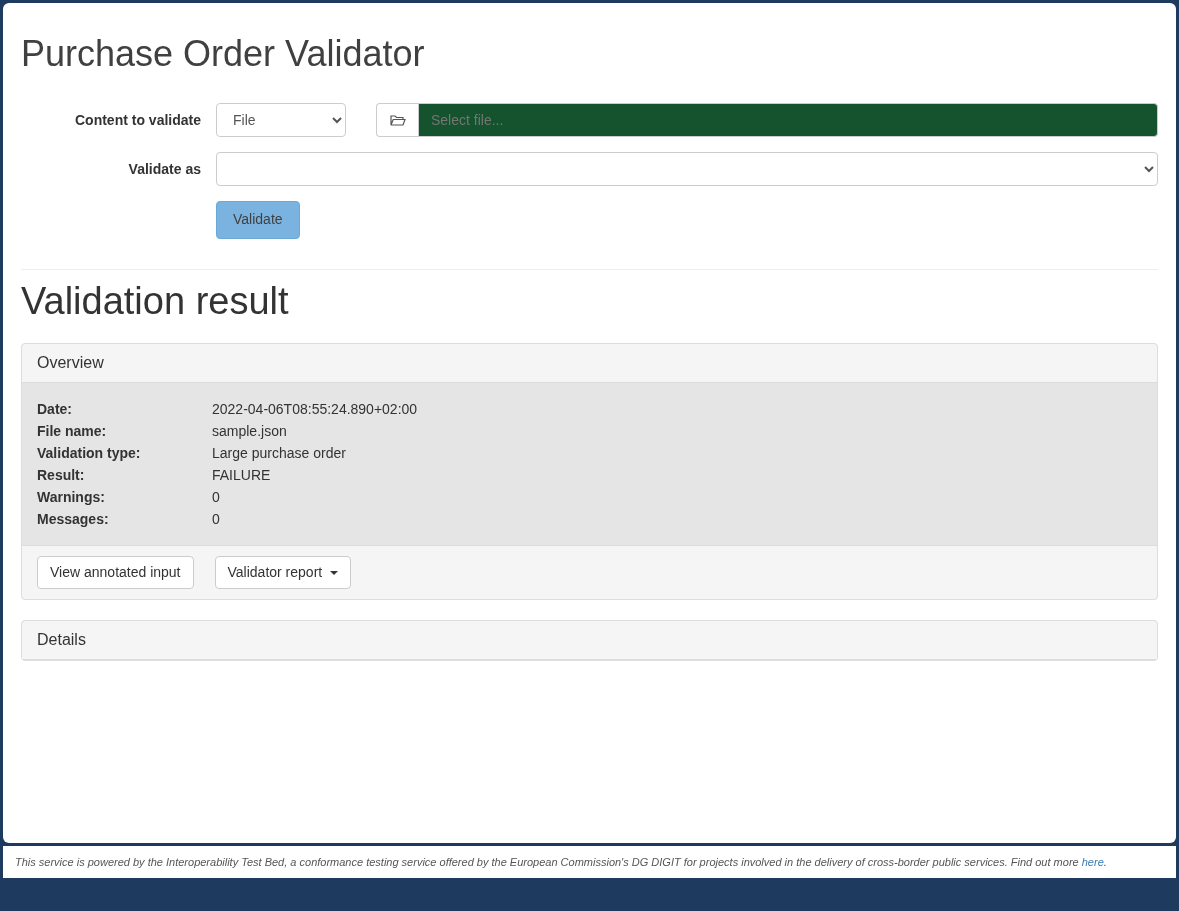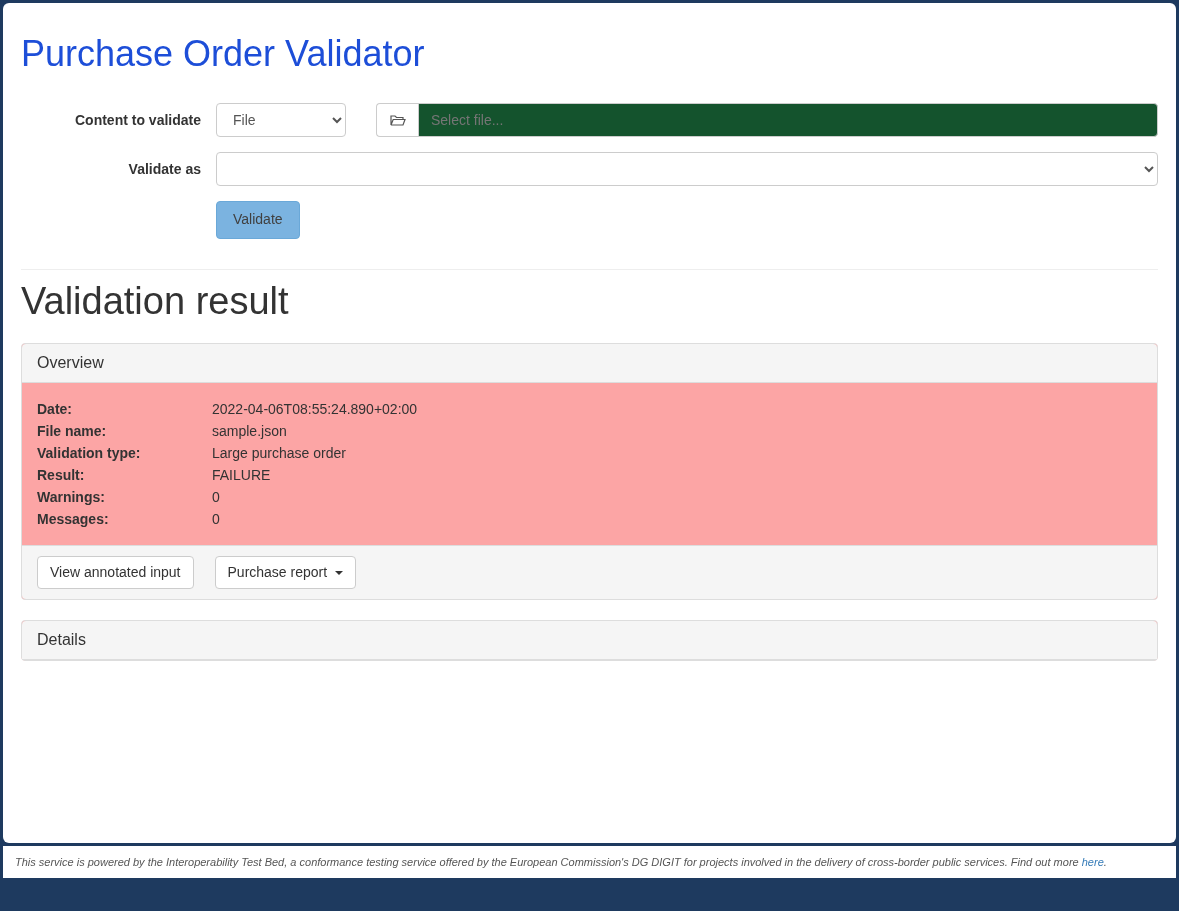--- a/index.html
+++ b/index.html
@@ -14,21 +14,21 @@
   .page-wrap {
     background: #fff;
     margin: 3px;
     border-radius: 6px;
     padding: 20px 18px 10px 18px;
     min-height: 840px;
   }
   h1.page-title {
     font-size: 36px;
     font-weight: 500;
-    color: #1d4ed8;
+    color: #404040;
     margin: 10px 0 28px 0;
   }
   h2.section-title {
     font-size: 38px;
     font-weight: 500;
     color: #333;
     margin: 7px 0 20px 0;
   }
   .form-row {
     display: flex;
@@ -108,21 +108,21 @@
   }
   hr.divider {
     border: none;
     border-top: 1px solid #eee;
     margin: 30px 0 10px 0;
   }
   .panel {
     border: 1px solid #ddd;
     border-radius: 4px;
     margin-bottom: 20px;
-    background: #fca5a5;
+    background: #e5e5e5;
   }
   .panel-heading {
     background: #f5f5f5;
     border-bottom: 1px solid #ddd;
     padding: 10px 15px;
     border-radius: 4px 4px 0 0;
     color: #333;
     font-size: 16px;
   }
   .panel-body {
@@ -250,21 +250,21 @@
         <div class="overview-value">0</div>
       </div>
       <div class="overview-row">
         <div class="overview-label">Messages:</div>
         <div class="overview-value">0</div>
       </div>
     </div>
     <div class="panel-footer">
       <button class="btn btn-default">View annotated input</button>
       <button class="btn btn-default">
-        <span>Purchase report</span>
+        <span>Validator report</span>
         <span class="caret"></span>
       </button>
     </div>
   </div>
 
   <div class="panel">
     <div class="panel-heading">Details</div>
   </div>
 
 </div>

